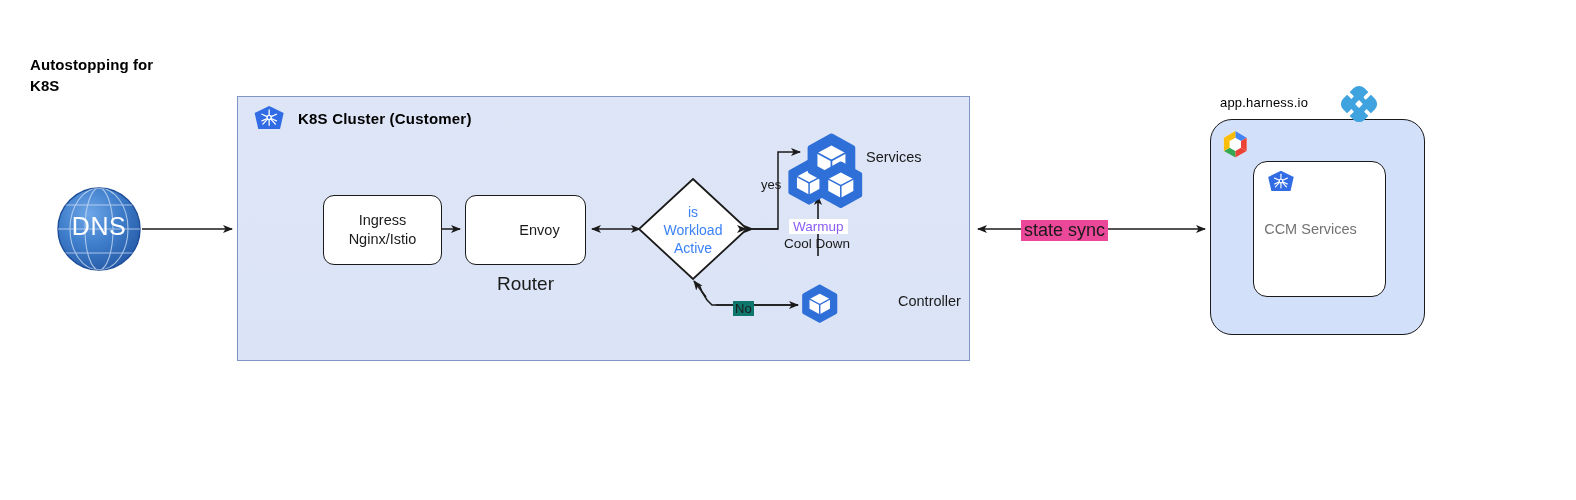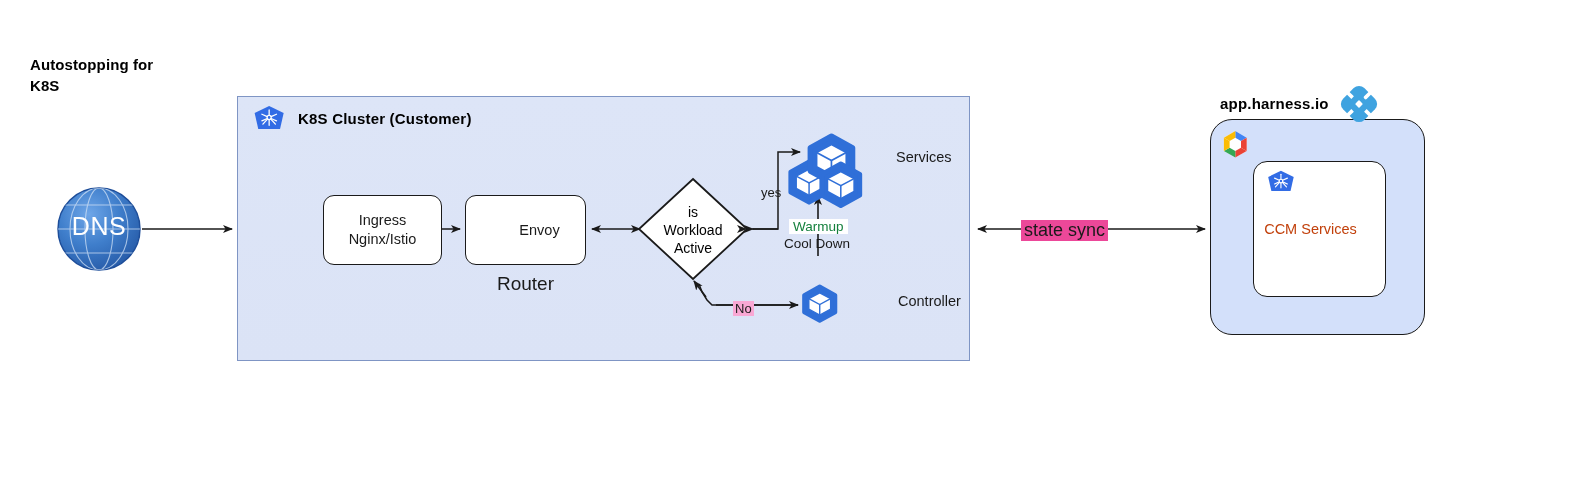--- a/index.html
+++ b/index.html
@@ -85,76 +85,76 @@
   }
   #services-label   { left: 866px; top: 149px; }
   #controller-label { left: 855px; top: 293px; margin-left: 43px; }
 
   
   .edge-label {
     font-size: 13px;
     color: #1a1a1a;
     white-space: nowrap;
   }
-  #yes-label { left: 761px; top: 185px; }
+  #yes-label { left: 761px; top: 177px; }
   #no-label  {
     left: 733px; top: 301px;
-    background: #f9a8d4;
+    background: #0f766e;
     padding: 0 2px;
   }
   #state-sync-label {
     left: 1021px; top: 220px;
     background: #ec4899;
     padding: 0 3px;
     font-size: 18px;
   }
   #warmup-label {
     left: 789px; top: 219px;
     background: #ffffff;
     padding: 0 4px;
     font-size: 13.5px;
-    color: #15803d;
+    color: #8b5cf6;
     white-space: nowrap;
   }
   #cooldown-label {
     left: 784px; top: 236px;
     font-size: 13.5px;
     color: #1a1a1a;
     white-space: nowrap;
   }
 
   
   #decision-text {
     left: 650px;
     top: 203px;
     width: 86px;
     text-align: center;
     font-size: 14px;
     line-height: 18px;
-    color: #000000;
+    color: #3b82f6;
     white-space: pre-line;
   }
 
   
   #dns-text {
     left: 59px; top: 212px;
     width: 80px;
     text-align: center;
     font-size: 25px;
     font-weight: normal;
     color: #ffffff;
     letter-spacing: .5px;
   }
 
   
   #harness-title {
     left: 1220px;
     top: 95px;
-    font-size: 15px;
-    font-weight: bold;
+    font-size: 13px;
+    font-weight: normal;
     letter-spacing: .2px;
   }
   #harness-outer-box {
     left: 1210px;
     top: 119px;
     width: 215px;
     height: 216px;
     background: #d3e0fa;
     border: 1.6px solid #1a1a1a;
     border-radius: 22px;
@@ -169,21 +169,21 @@
     border: 1.6px solid #1a1a1a;
     border-radius: 14px;
     box-sizing: border-box;
   }
   #ccm-services-text {
     left: 1253px;
     top: 221px;
     width: 115px;
     text-align: center;
     font-size: 14.5px;
-    color: #c2410c;
+    color: #737373;
   }
 </style>
 </head>
 <body>
 
 <svg id="canvas" viewBox="0 0 1576 500" style="z-index: 2;">
   <defs>
     <marker id="arrow" markerWidth="10" markerHeight="10" refX="9" refY="4" orient="auto" markerUnits="userSpaceOnUse">
       <path d="M0,0 L10,4 L0,8 L2.6,4 z" fill="#1a1a1a"></path>
     </marker>
@@ -351,21 +351,21 @@
 Nginx/Istio</div>
 <div class="abs proc-box" id="envoy-box" style="z-index: 3;">Envoy</div>
 <div class="abs" id="router-label" style="z-index: 3;">Router</div>
 
 <div class="abs" id="decision-text" style="z-index: 3;">is
 Workload
 Active</div>
 
 <div class="abs" id="dns-text" style="z-index: 3;">DNS</div>
 
-<div class="abs node-caption" id="services-label" style="z-index: 3; margin-left: 30px;">Services</div>
+<div class="abs node-caption" id="services-label" style="z-index: 3;">Services</div>
 <div class="abs node-caption" id="controller-label" style="z-index: 3;">Controller</div>
 
 <div class="abs edge-label" id="yes-label" style="z-index: 3;">yes</div>
 <div class="abs edge-label" id="no-label" style="z-index: 3;">No</div>
 <div class="abs" id="warmup-label" style="z-index: 3;">Warmup</div>
 <div class="abs" id="cooldown-label" style="z-index: 3;">Cool Down</div>
 <div class="abs edge-label" id="state-sync-label" style="z-index: 3;">state sync</div>
 
 <div class="abs" id="harness-title" style="z-index: 3;">app.harness.io</div>
 <div class="abs" id="harness-outer-box" style="z-index: 1;"></div>

